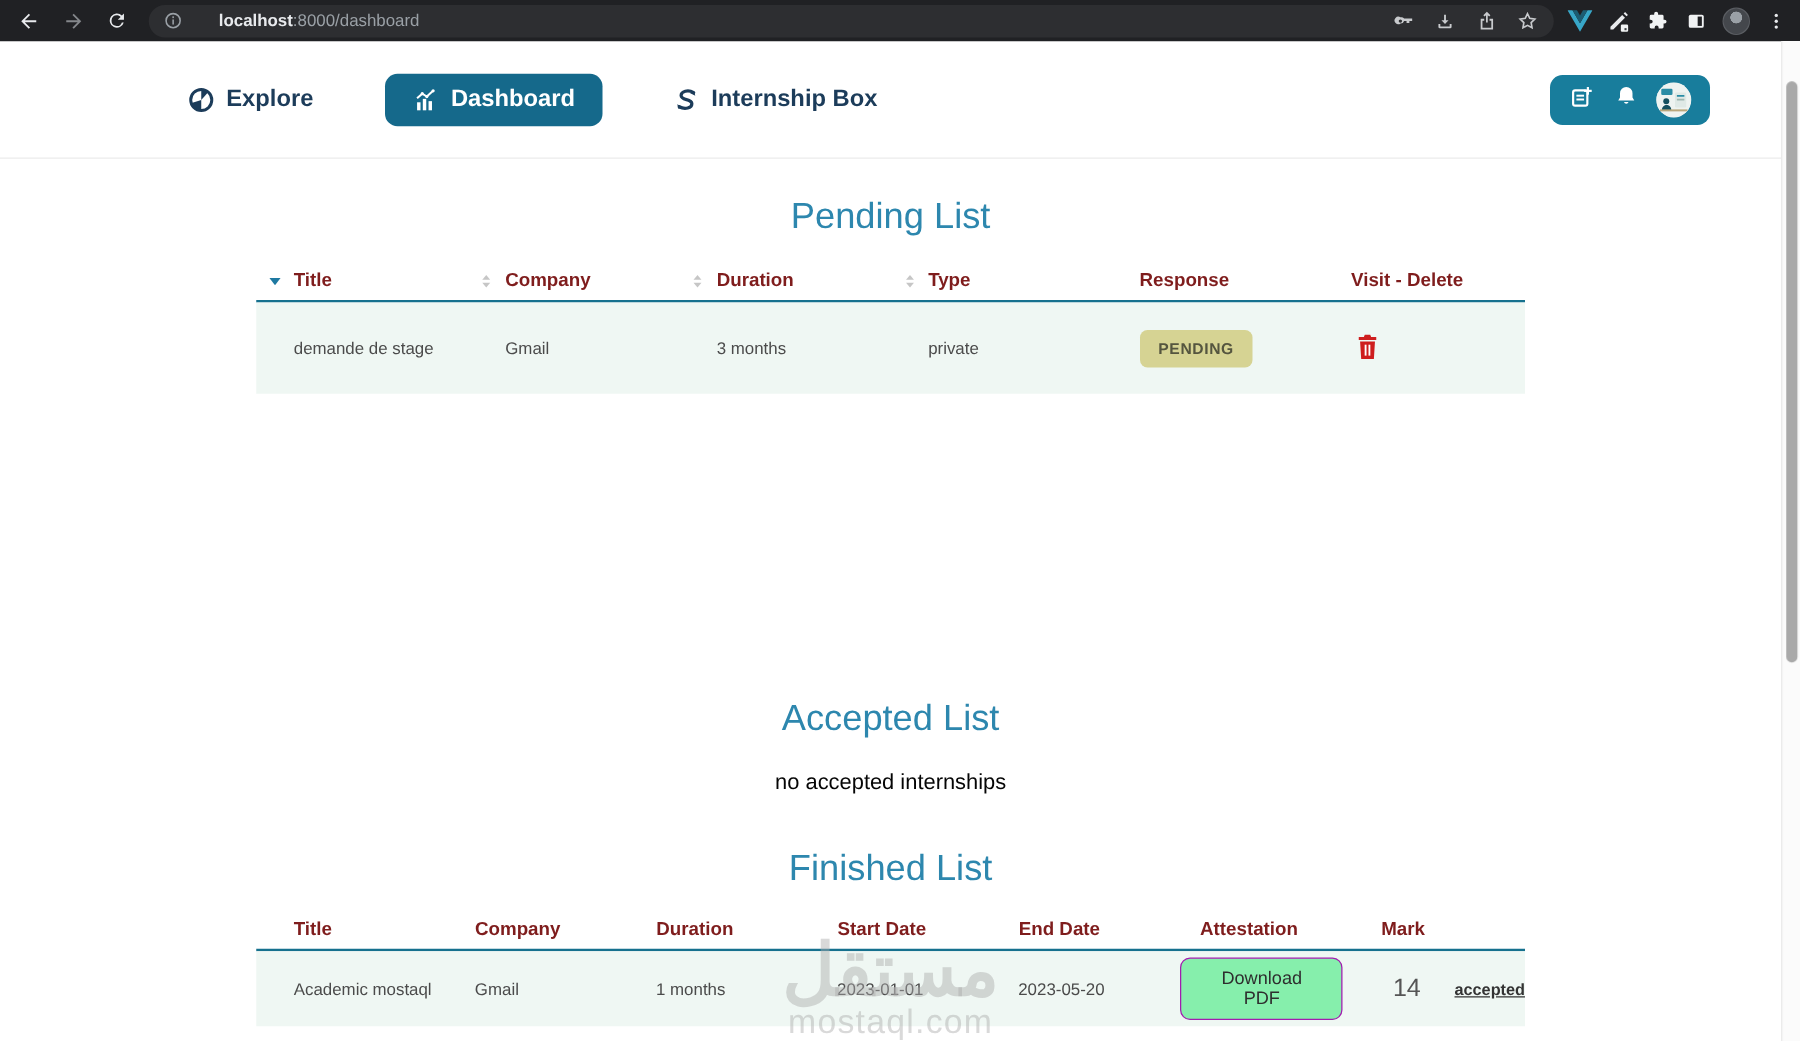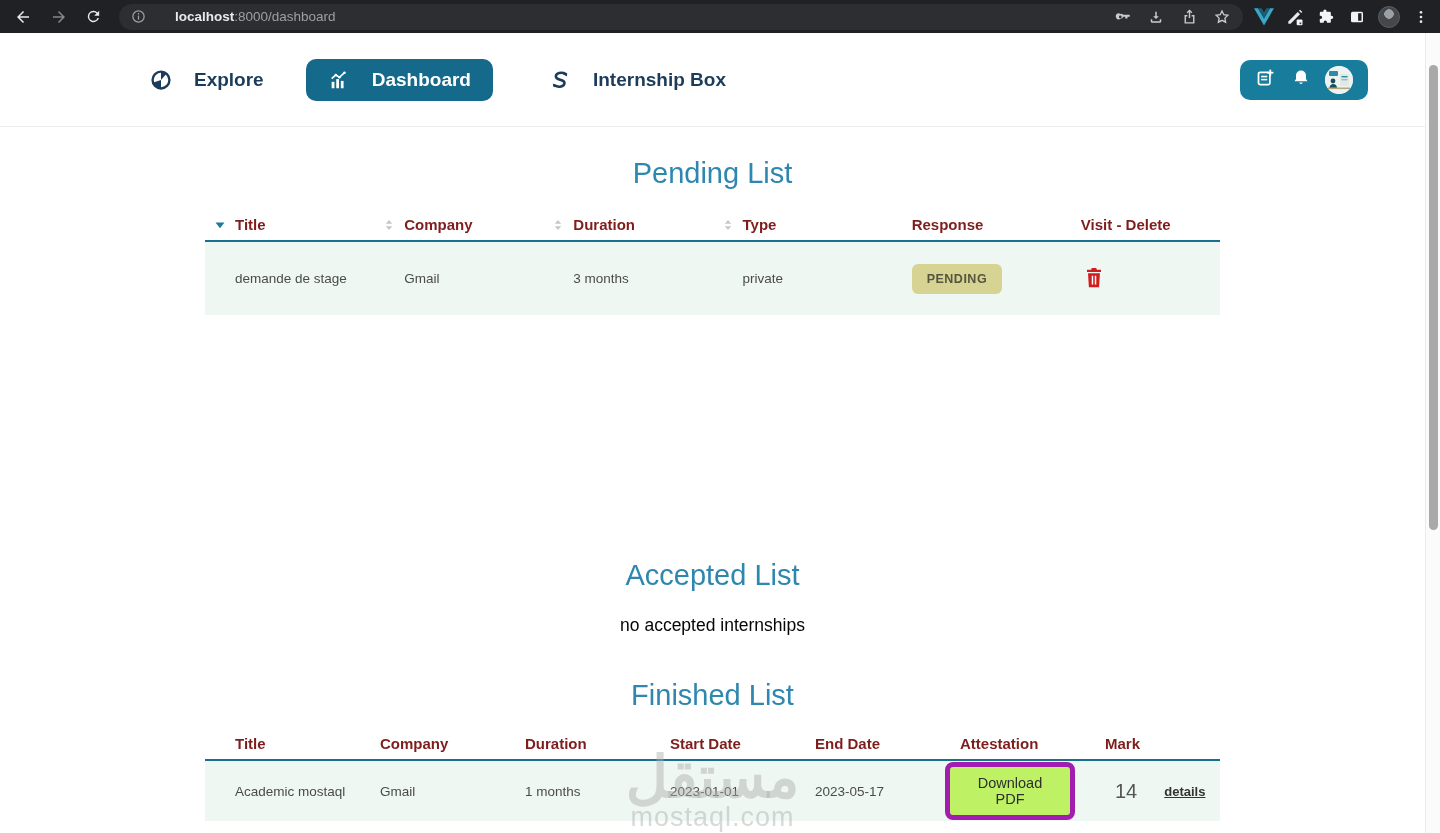--- a/index.html
+++ b/index.html
@@ -17,23 +17,23 @@
   .omnibox .url { font-size:13.5px; margin-left:9px; white-space:nowrap; flex:1;padding-left:20px; }
   .url .host { color:#e8eaed; font-weight:700; }
   .url .path { color:#9aa0a6; }
   .omni-ic { width:18px; height:18px; margin-left:15px; flex:none; display:flex; align-items:center; justify-content:center; }
   .ext-ic { width:20px; height:20px; margin-left:11px; flex:none; display:flex; align-items:center; justify-content:center; }
   .chrome-avatar { width:22px; height:22px; border-radius:50%; margin-left:11px; flex:none;
                    background:radial-gradient(circle at 50% 35%, #9aa0a6 0 28%, #44474c 30% 100%); border:1px solid #5a5d62; }
 
   
   .appnav { height:94px; background:#fff; border-bottom:1px solid #ececec; display:flex; align-items:center; }
-  .nav-item { display:flex; align-items:center; gap:22px; color:#1c3c5a; font-weight:700; font-size:19px; cursor:pointer; }
+  .nav-item { display:flex; align-items:center; gap:9px; color:#1c3c5a; font-weight:700; font-size:19px; cursor:pointer; }
   .nav-explore { margin-left:150px; }
-  .nav-dashboard { margin-left:42px; background:#15698b; color:#fff; border-radius:10px; padding:10px 22px; }
+  .nav-dashboard { margin-left:57px; background:#15698b; color:#fff; border-radius:10px; padding:10px 22px; }
   .nav-internship { margin-left:56px; }
   .nav-pill { margin-left:auto; margin-right:72px; background:#187d9c; border-radius:10px; height:40px; width:128px;
               display:flex; align-items:center; justify-content:space-evenly; }
   .pill-avatar { width:28px; height:28px; border-radius:50%; overflow:hidden; background:#e9f1ef; flex:none; }
 
   
   .main { position:relative; width:1425px; }
   .section-title { color:#2d87ae; font-size:29px; font-weight:300; text-align:center; line-height:36px; }
   .t-pending-title { margin-top:28px; }
   .tbl { width:1015px; margin:0 auto; }
@@ -46,21 +46,21 @@
   .trow { display:grid; background:#eff7f3; align-items:center; }
   .trow.c6 { grid-template-columns:repeat(6,1fr); height:73px; }
   .trow.c7 { grid-template-columns:repeat(7,1fr); height:60px; }
   .td { padding-left:30px; font-size:13.5px; color:#4b4b4b; }
   .badge { display:inline-block; background:#d6d393; color:#55553f; font-weight:700; font-size:12.5px;
            letter-spacing:.5px; padding:8px 15px; border-radius:6px; }
   .trash-btn { background:none; border:none; cursor:pointer; padding:0; margin-left:34px; }
   .t-accepted-title { margin-top:242px; }
   .empty-msg { text-align:center; font-size:17.5px; color:#050505; margin-top:22px; }
   .t-finished-title { margin-top:41px; }
-  .btn-pdf { background:#bef264; border:5px solid #a21caf; border-radius:8px; padding:8px 16px; font-size:14.5px;
+  .btn-pdf { background:#86efac; border:1px solid #a21caf; border-radius:8px; padding:8px 16px; font-size:14.5px;
              color:#2e2e2e; font-family:inherit; cursor:pointer; margin-left:15px; }
   .cell-mark { display:flex; align-items:center; gap:27px; padding-left:40px; }
   .mark-val { font-size:20px; color:#555; }
   .details-link { font-size:13px; font-weight:700; color:#333; text-decoration:underline; }
 
   
   .watermark { position:absolute; left:560px; top:593px; width:305px; text-align:center;
                color:rgba(170,170,170,.45); pointer-events:none; z-index:5; }
   .wm-ar { font-size:58px; font-weight:700; line-height:1; }
   .wm-en { font-size:27px; letter-spacing:1px; margin-top:-4px; }
@@ -309,27 +309,27 @@
       <div class="th">
           <span>Mark</span>
         </div>
     </div>
 
     <div class="trow c7">
       <div class="td">Academic mostaql</div>
       <div class="td">Gmail</div>
       <div class="td">1 months</div>
       <div class="td">2023-01-01</div>
-      <div class="td">2023-05-17</div>
+      <div class="td">2023-05-20</div>
       <div class="td" style="padding-left:0">
         <button class="btn-pdf">Download PDF</button>
       </div>
       <div class="cell-mark">
         <span class="mark-val">14</span>
-        <a href="#" class="details-link">details</a>
+        <a href="#" class="details-link">accepted</a>
       </div>
     </div>
   </div>
 
   <div class="watermark">
     <div class="wm-ar">مستقل</div>
     <div class="wm-en">mostaql.com</div>
   </div>
 </div>
 

